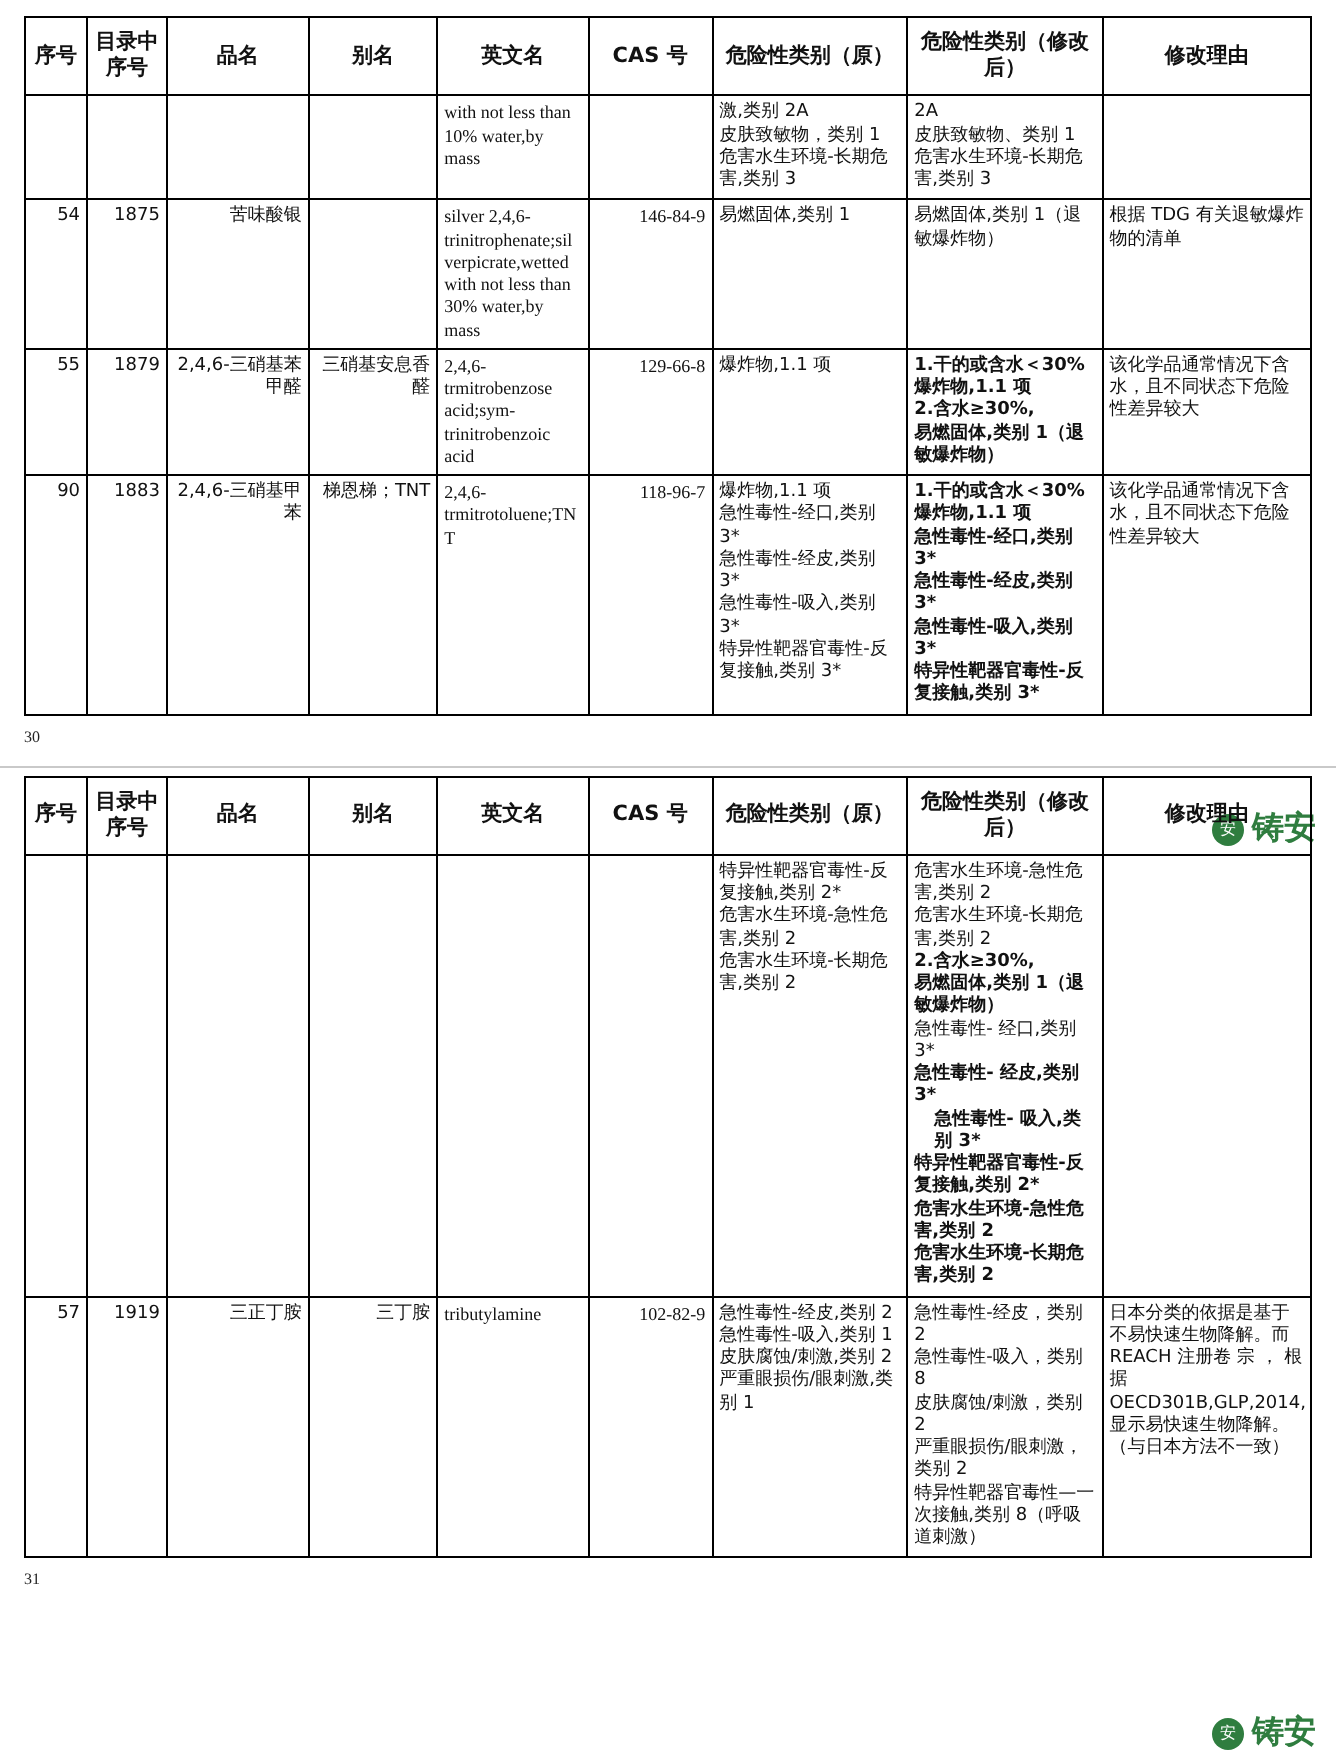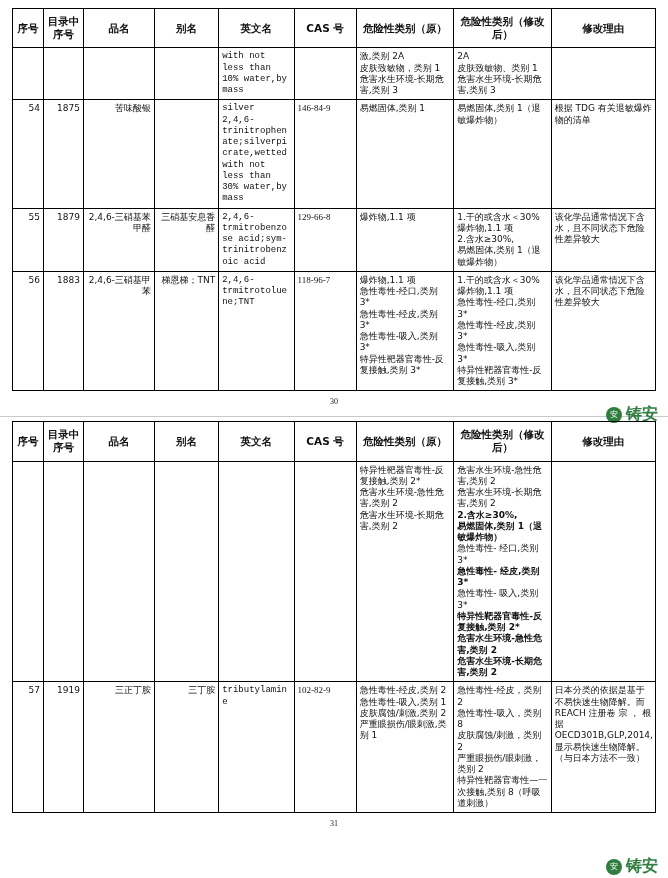--- a/index.html
+++ b/index.html
@@ -46,35 +46,35 @@
   .c-name { width: 64px; }
   .c-alias { width: 58px; }
   .c-en { width: 68px; }
   .c-cas { width: 56px; }
   .c-old { width: 88px; }
   .c-new { width: 88px; }
   .c-reason { width: 94px; }
 
   .ctr { text-align: right; }
   .mid { vertical-align: middle; }
-  .bold { font-weight: normal; }
+  .bold { font-weight: bold; }
   .en {
-    font-family: Liberation Mono, monospace;
+    font-family: Liberation Serif, serif;
     font-size: 8.5px;
     line-height: 1.3;
     word-break: break-word;
   }
   .cas {
     font-family: "Liberation Serif", "DejaVu Serif", serif;
     font-size: 9.5px;
-    text-align: left;
+    text-align: right;
   }
   .lines div { white-space: normal; }
   .pagenum {
-    text-align: center;
+    text-align: left;
     font-size: 8px;
     color: #222;
     margin-top: 6px;
     font-family: "Liberation Serif", "DejaVu Serif", serif;
   }
   .divider {
     border: none;
     border-top: 1px solid #c9c9c9;
     margin: 10px 0 0 0;
   }
@@ -187,21 +187,21 @@
             <div>爆炸物,1.1 项</div>
             <div>2.含水≥30%,</div>
             <div>易燃固体,类别 1（退敏爆炸物）</div>
           </td>
         <td class="lines mid">
             <div>该化学品通常情况下含水，且不同状态下危险性差异较大</div>
           </td>
       </tr>
 
       <tr>
-        <td class="ctr mid">56</td>
+        <td class="ctr mid">90</td>
         <td class="ctr mid">1883</td>
         <td class="ctr mid">2,4,6-三硝基甲苯</td>
         <td class="ctr mid">梯恩梯；TNT</td>
         <td class="en">2,4,6-trmitrotoluene;TNT</td>
         <td class="cas mid">118-96-7</td>
         <td class="lines mid">
             <div>爆炸物,1.1 项</div>
             <div>急性毒性-经口,类别 3*</div>
             <div>急性毒性-经皮,类别 3*</div>
             <div>急性毒性-吸入,类别 3*</div>
@@ -270,21 +270,21 @@
             <div>危害水生环境-急性危害,类别 2</div>
             <div>危害水生环境-长期危害,类别 2</div>
           </td>
         <td class="lines">
             <div>危害水生环境-急性危害,类别 2</div>
             <div>危害水生环境-长期危害,类别 2</div>
             <div style="font-weight: bold;">2.含水≥30%,</div>
             <div style="font-weight: bold;">易燃固体,类别 1（退敏爆炸物）</div>
             <div style="font-weight: normal;">急性毒性- 经口,类别 3*</div>
             <div style="font-weight: bold;">急性毒性- 经皮,类别 3*</div>
-            <div style="font-weight: normal;">急性毒性- 吸入,类别 3*</div>
+            <div style="font-weight: bold; margin-left: 10px;">急性毒性- 吸入,类别 3*</div>
             <div style="font-weight: bold;">特异性靶器官毒性-反复接触,类别 2*</div>
             <div style="font-weight: bold;">危害水生环境-急性危害,类别 2</div>
             <div style="font-weight: bold;">危害水生环境-长期危害,类别 2</div>
           </td>
         <td></td>
       </tr>
       <tr>
         <td class="ctr mid">57</td>
         <td class="ctr mid">1919</td>
         <td class="ctr mid">三正丁胺</td>

